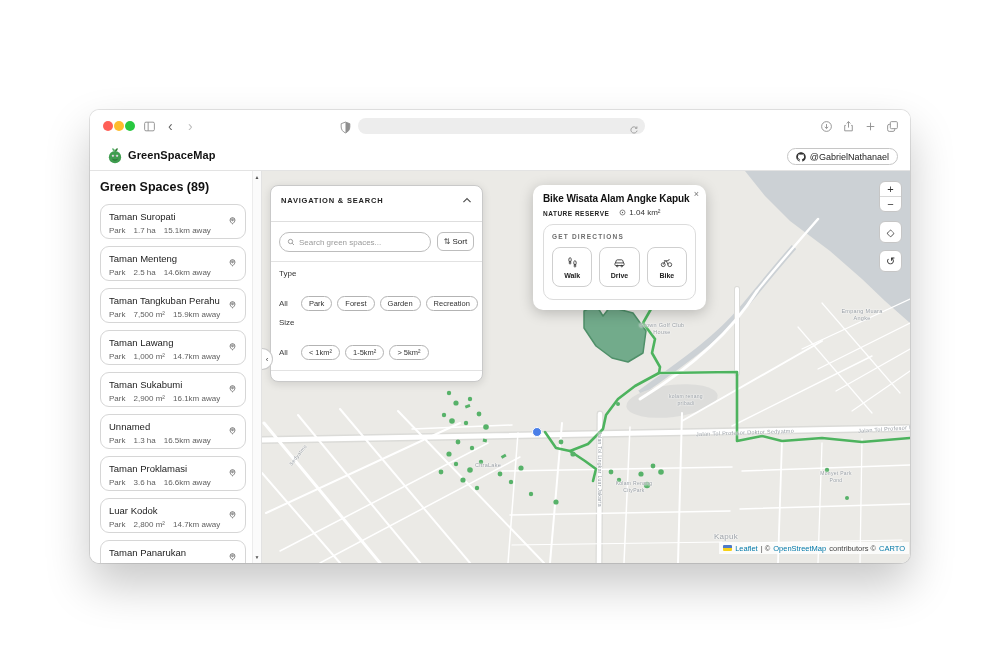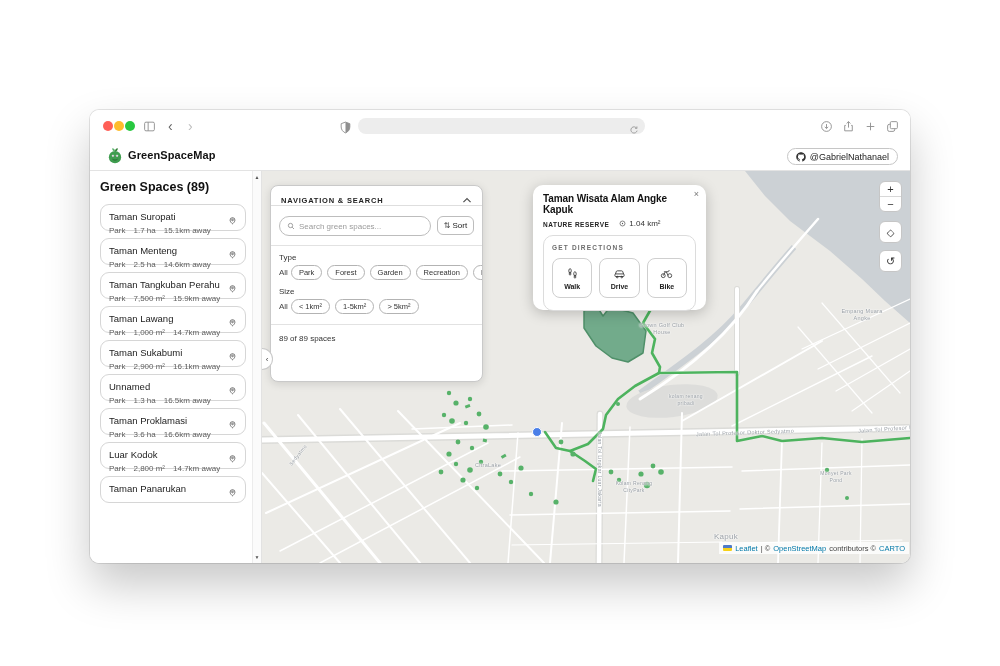--- a/index.html
+++ b/index.html
@@ -31,55 +31,55 @@
   .userbadge { position:absolute; right:12px; top:6px; height:17px; border:1px solid #c6c6c6; border-radius:9px;
     display:flex; align-items:center; gap:4px; padding:0 8px; font-size:9px; color:#222; background:#fff; }
   .userbadge svg { width:10px; height:10px; }
 
   
   .content { position:absolute; left:0; top:61px; width:100%; height:392px; display:flex; }
 
   .sidebar { position:relative; width:172px; height:100%; background:#fff; border-right:1px solid #e2e2e2; overflow:hidden; flex:none; }
   .sb-title { position:absolute; left:10px; top:9px; font-size:12.5px; font-weight:bold; color:#111; }
   .cards { position:absolute; left:10px; top:33px; right:15px; }
-  .card { position:relative; height:27px; border:1px solid #d6d6d6; border-radius:9px; background:#fff; margin-bottom:7px; padding:6px 8px; }
+  .card { position:relative; height:35px; border:1px solid #d6d6d6; border-radius:9px; background:#fff; margin-bottom:7px; padding:6px 8px; }
   .card-top { display:flex; justify-content:space-between; align-items:flex-start; }
   .card-name { font-size:9.5px; color:#1c1c1c; font-weight:500; }
   .pin { width:9px; height:9px; color:#444; flex:none; }
   .pin svg { width:9px; height:9px; }
   .card-meta { display:flex; gap:8px; margin-top:4px; font-size:8px; color:#5f5f5f; }
   .scrollbar { position:absolute; right:0; top:0; bottom:0; width:9px; background:#fbfbfb; border-left:1px solid #ececec; }
   .scr-arrow { position:absolute; left:0; width:100%; text-align:center; font-size:5px; color:#555; }
   .scr-arrow.up { top:3px; } .scr-arrow.down { bottom:3px; }
 
   
   .map { position:relative; flex:1; height:100%; background:#ebeae6; overflow:hidden; }
   .map svg.base { position:absolute; left:0; top:0; }
   #map-labels { position:absolute; inset:0; pointer-events:none; }
   .map-label { position:absolute; color:#9aa0a6; white-space:nowrap; text-align:center; line-height:1.3;
     text-shadow:0 0 2px #fff,0 0 2px #fff,0 0 3px #fff; letter-spacing:.3px; }
 
   
   .navpanel { position:absolute; left:8px; top:14px; width:213px; height:197px; background:#fff;
     border:1px solid #c9c9c9; border-radius:8px; box-shadow:0 2px 8px rgba(0,0,0,.12); overflow:hidden; }
-  .np-header { position:relative; height:20px; border-bottom:1px solid #dedede; }
+  .np-header { position:relative; height:36px; border-bottom:1px solid #dedede; }
   .np-title { position:absolute; left:10px; top:10px; font-size:7.5px; font-weight:bold; letter-spacing:.8px; color:#222; }
   .np-chevron { position:absolute; right:10px; top:10px; width:10px; height:8px; color:#555; }
   .np-body { padding:8px 8px 0 8px; }
   .searchrow { display:flex; gap:6px; margin-top:2px; }
   .searchbox { flex:1; height:20px; border:1px solid #bdbdbd; border-radius:10px; display:flex; align-items:center; padding:0 7px; gap:4px; background:#fff; }
   .searchbox svg { width:8px; height:8px; color:#8a8a8a; flex:none; }
   .searchbox input { border:none; outline:none; width:100%; font-size:8px; color:#333; background:transparent; font-family:"Liberation Sans",sans-serif; }
   .searchbox input::placeholder { color:#9b9b9b; }
   .sortbtn { width:37px; height:19px; border:1px solid #bdbdbd; border-radius:6px; background:#fff;
     display:flex; align-items:center; justify-content:center; gap:2px; font-size:8px; color:#222; }
   .sort-ic { font-size:8px; color:#444; }
   .np-divider { height:0; border-top:1px solid #e2e2e2; margin:9px -8px 0 -8px; }
   .filt-label { font-size:8px; color:#333; margin-top:7px; }
-  .chiprow { display:flex; align-items:center; gap:0; margin-top:3px; white-space:nowrap;text-align:center; }
+  .chiprow { display:flex; align-items:center; gap:10px; margin-top:18px; white-space:nowrap;text-align:center; }
   .all-opt { font-size:8px; color:#444; margin-right:3px; }
   .chip { display:inline-block; border:1px solid #b3b3b3; border-radius:9px; padding:2px 7px; font-size:7.5px; color:#333; background:#fff; }
   .np-count { font-size:8px; color:#333; margin-top:9px; }
 
   
   .collapse-tab { position:absolute; left:0; top:177px; width:11px; height:22px; background:#fff;
     border:1px solid #c9c9c9; border-left:none; border-radius:0 11px 11px 0;
     display:flex; align-items:center; justify-content:center; font-size:8px; color:#444; }
 
   
@@ -545,21 +545,21 @@
                 </span>
             </div>
             <div class="np-divider" style="margin-top:10px"></div>
             <div class="np-count">89 of 89 spaces</div>
           </div>
         </div>
 
         <div class="collapse-tab">‹</div>
 
         <div class="popup">
-          <div class="pp-title">Taman Wisata Alam Angke Kapuk</div>
+          <div class="pp-title">Bike Wisata Alam Angke Kapuk</div>
           <span class="pp-close">×</span>
           <div class="pp-meta">
             <span class="pp-cat">NATURE RESERVE</span>
             <span class="pp-area">
               <svg viewBox="0 0 24 24" fill="none" stroke="currentColor" stroke-width="2.4">
                   <circle cx="12" cy="12" r="8.5"></circle>
                   <circle cx="12" cy="12" r="2.2" fill="currentColor" stroke="none"></circle>
                 </svg>
               <span>1.04 km²</span>
             </span>

